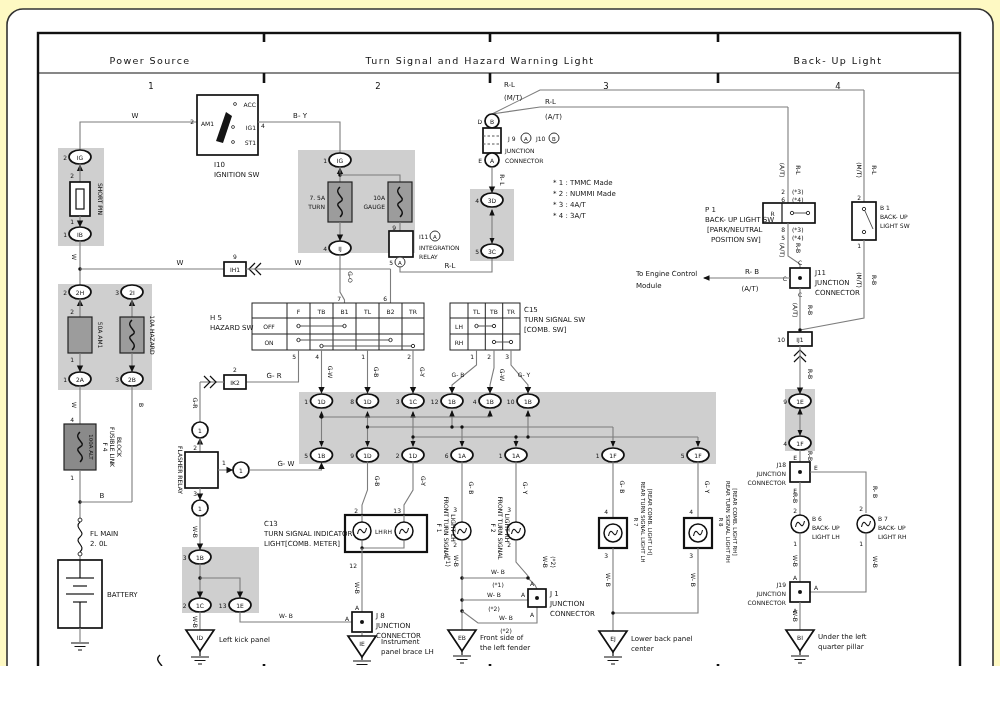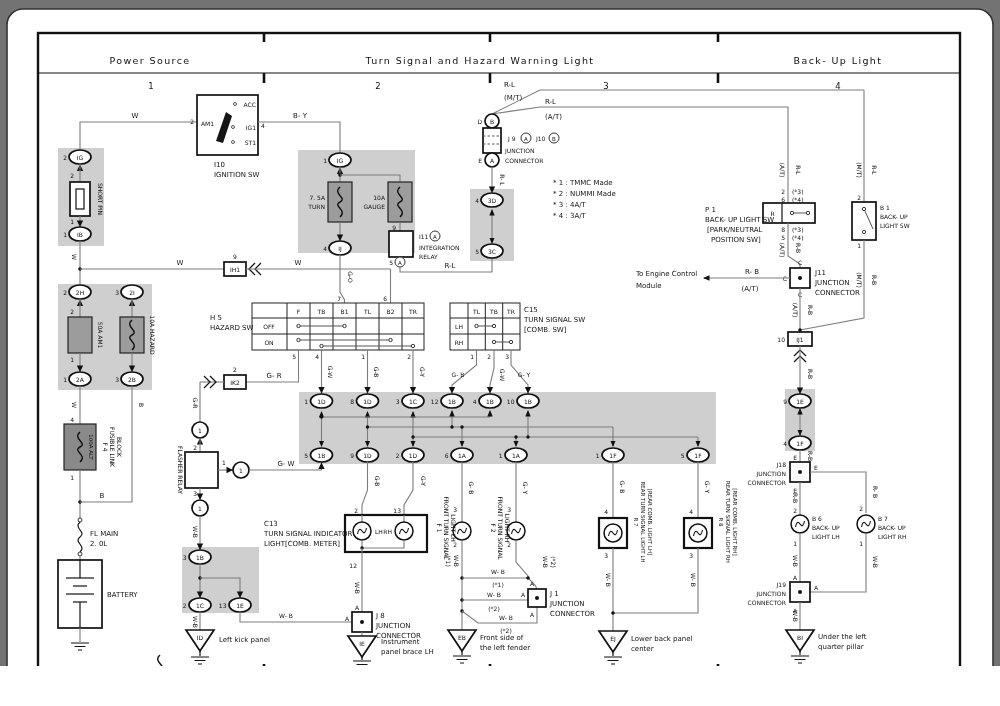--- a/index.html
+++ b/index.html
@@ -1,16 +1,16 @@
 <!DOCTYPE html>
 <html><head>
 <meta charset="utf-8">
 <style>
   html,body{margin:0;padding:0;background:#fff}
-  #stage{position:relative;width:1000px;height:666px;background:#737373;overflow:hidden}
+  #stage{position:relative;width:1000px;height:666px;background:#fef9c3;overflow:hidden}
   svg text{font-family:"DejaVu Sans",sans-serif;font-size:7px;fill:#111}
   .t6{font-size:6px}
   .t55{font-size:5.5px}
   .t8{font-size:8.5px}
   .ttl{font-size:9.5px;letter-spacing:1.4px}
   .m{text-anchor:middle}
   .e{text-anchor:end}
   .w{stroke:#7d7d7d;stroke-width:1.1;fill:none}
   .bk{stroke:#111;stroke-width:1.2;fill:none}
   .tb{stroke:#222;stroke-width:1;fill:none}

